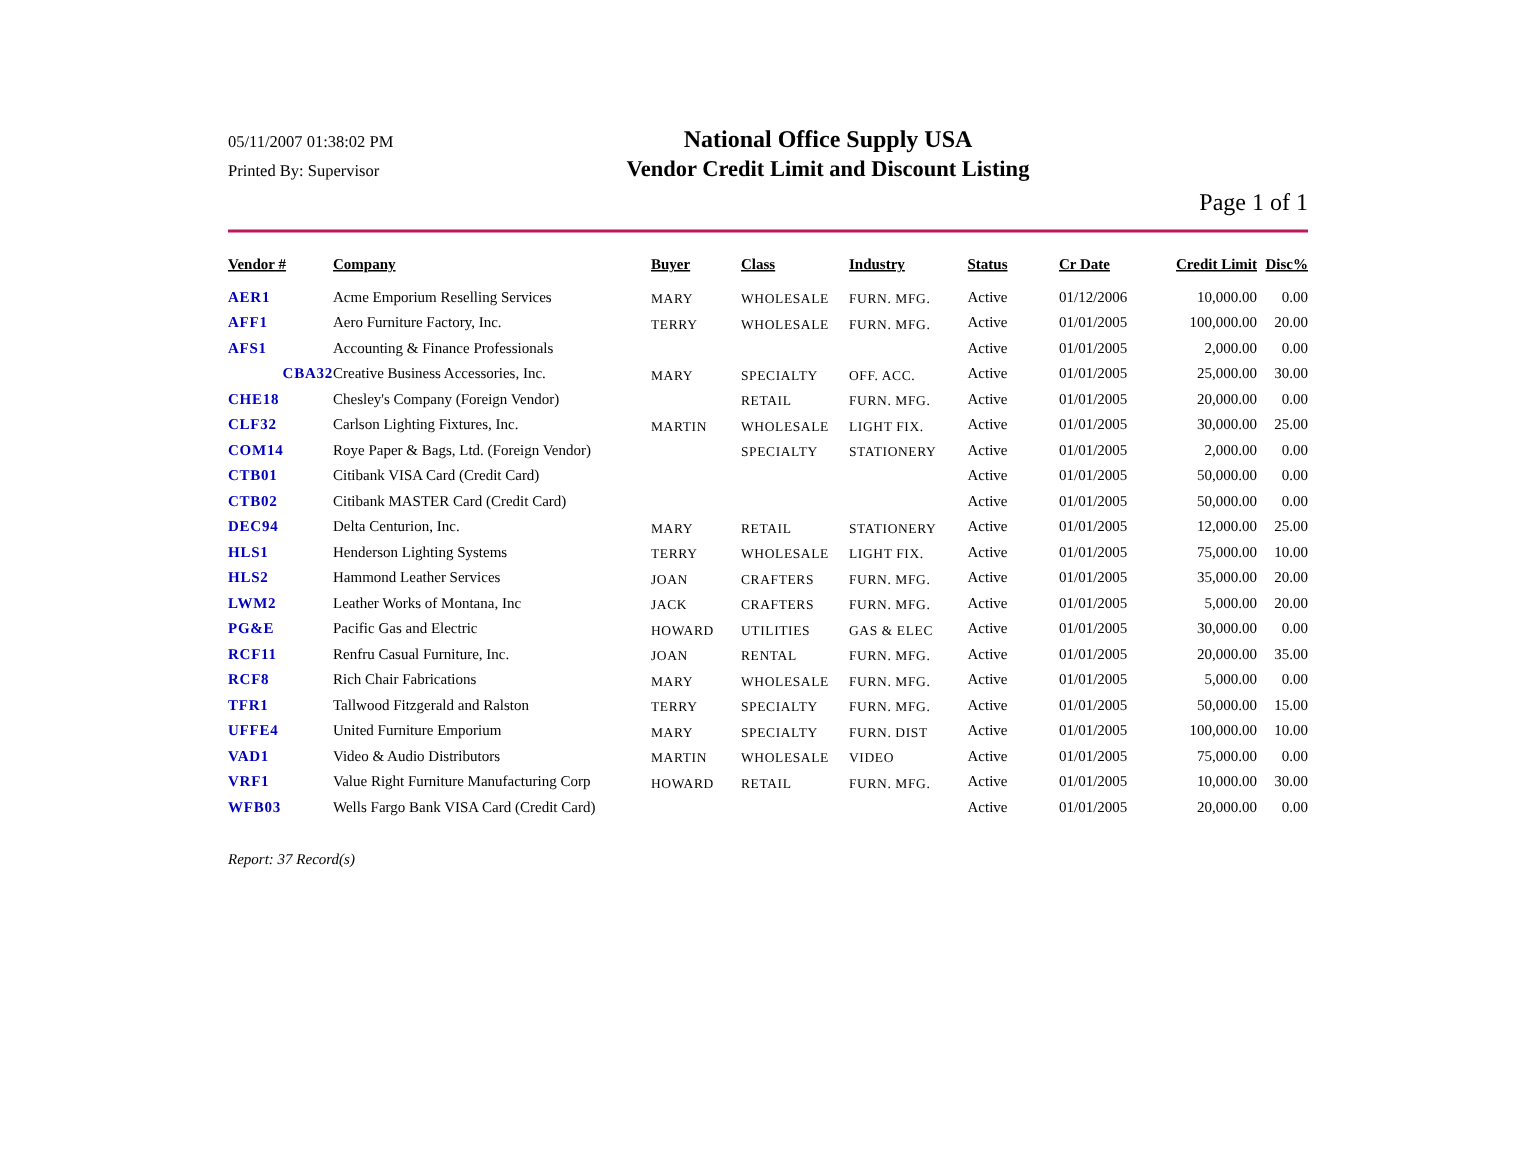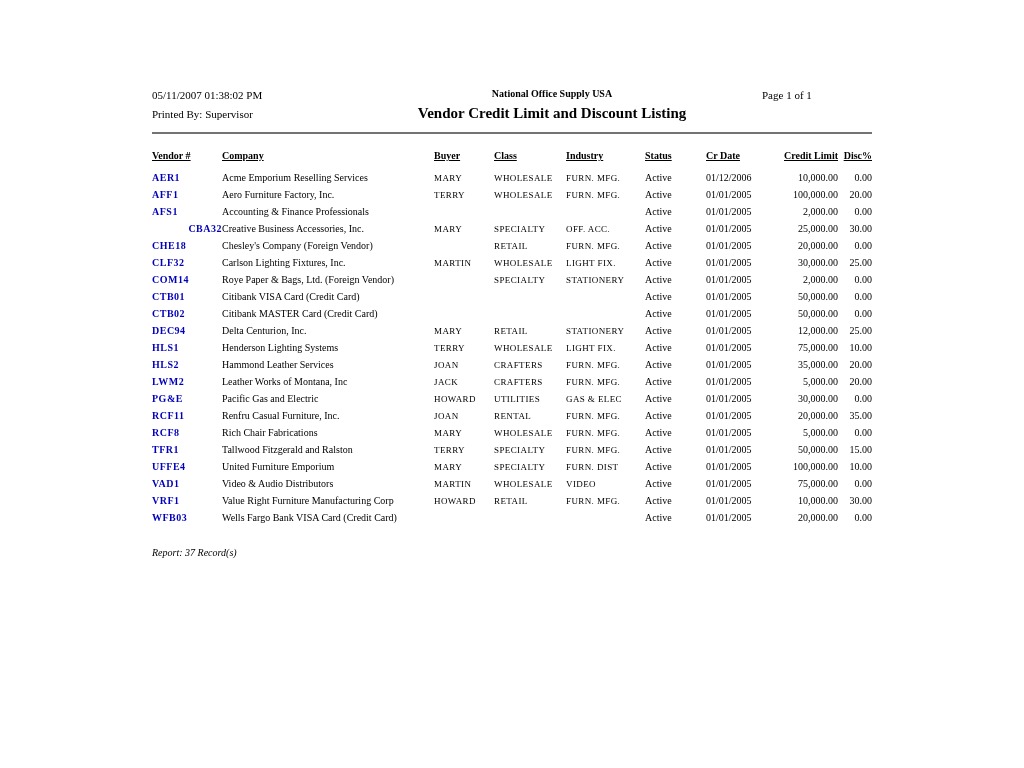--- a/index.html
+++ b/index.html
@@ -15,27 +15,27 @@
     position: absolute;
     left: 152px;
     top: 86px;
     width: 720px;
   }
   
   .report-header {
     display: flex;
     justify-content: space-between;
     align-items: flex-start;
-    border-bottom: 2px solid #737373;
+    border-bottom: 2px solid #be185d;
     padding-bottom: 8px;
   }
   .hdr-left { width: 190px; font-size: 11px; line-height: 19px; }
   .hdr-center { flex: 1; text-align: center; }
-  .hdr-right { width: 110px; text-align: left; font-size: 11px; line-height: 19px; }
-  .company-name { font-size: 10px; font-weight: bold; line-height: 16px; }
+  .hdr-right { width: 110px; text-align: right; font-size: 16px; line-height: 19px; margin-top: 40px; }
+  .company-name { font-size: 16px; font-weight: bold; line-height: 16px; }
   .report-title { font-size: 15px; font-weight: bold; line-height: 22px; }
   
   table.report-table {
     width: 720px;
     border-collapse: collapse;
     table-layout: fixed;
     margin-top: 4px;
   }
   table.report-table th {
     font-size: 10px;

